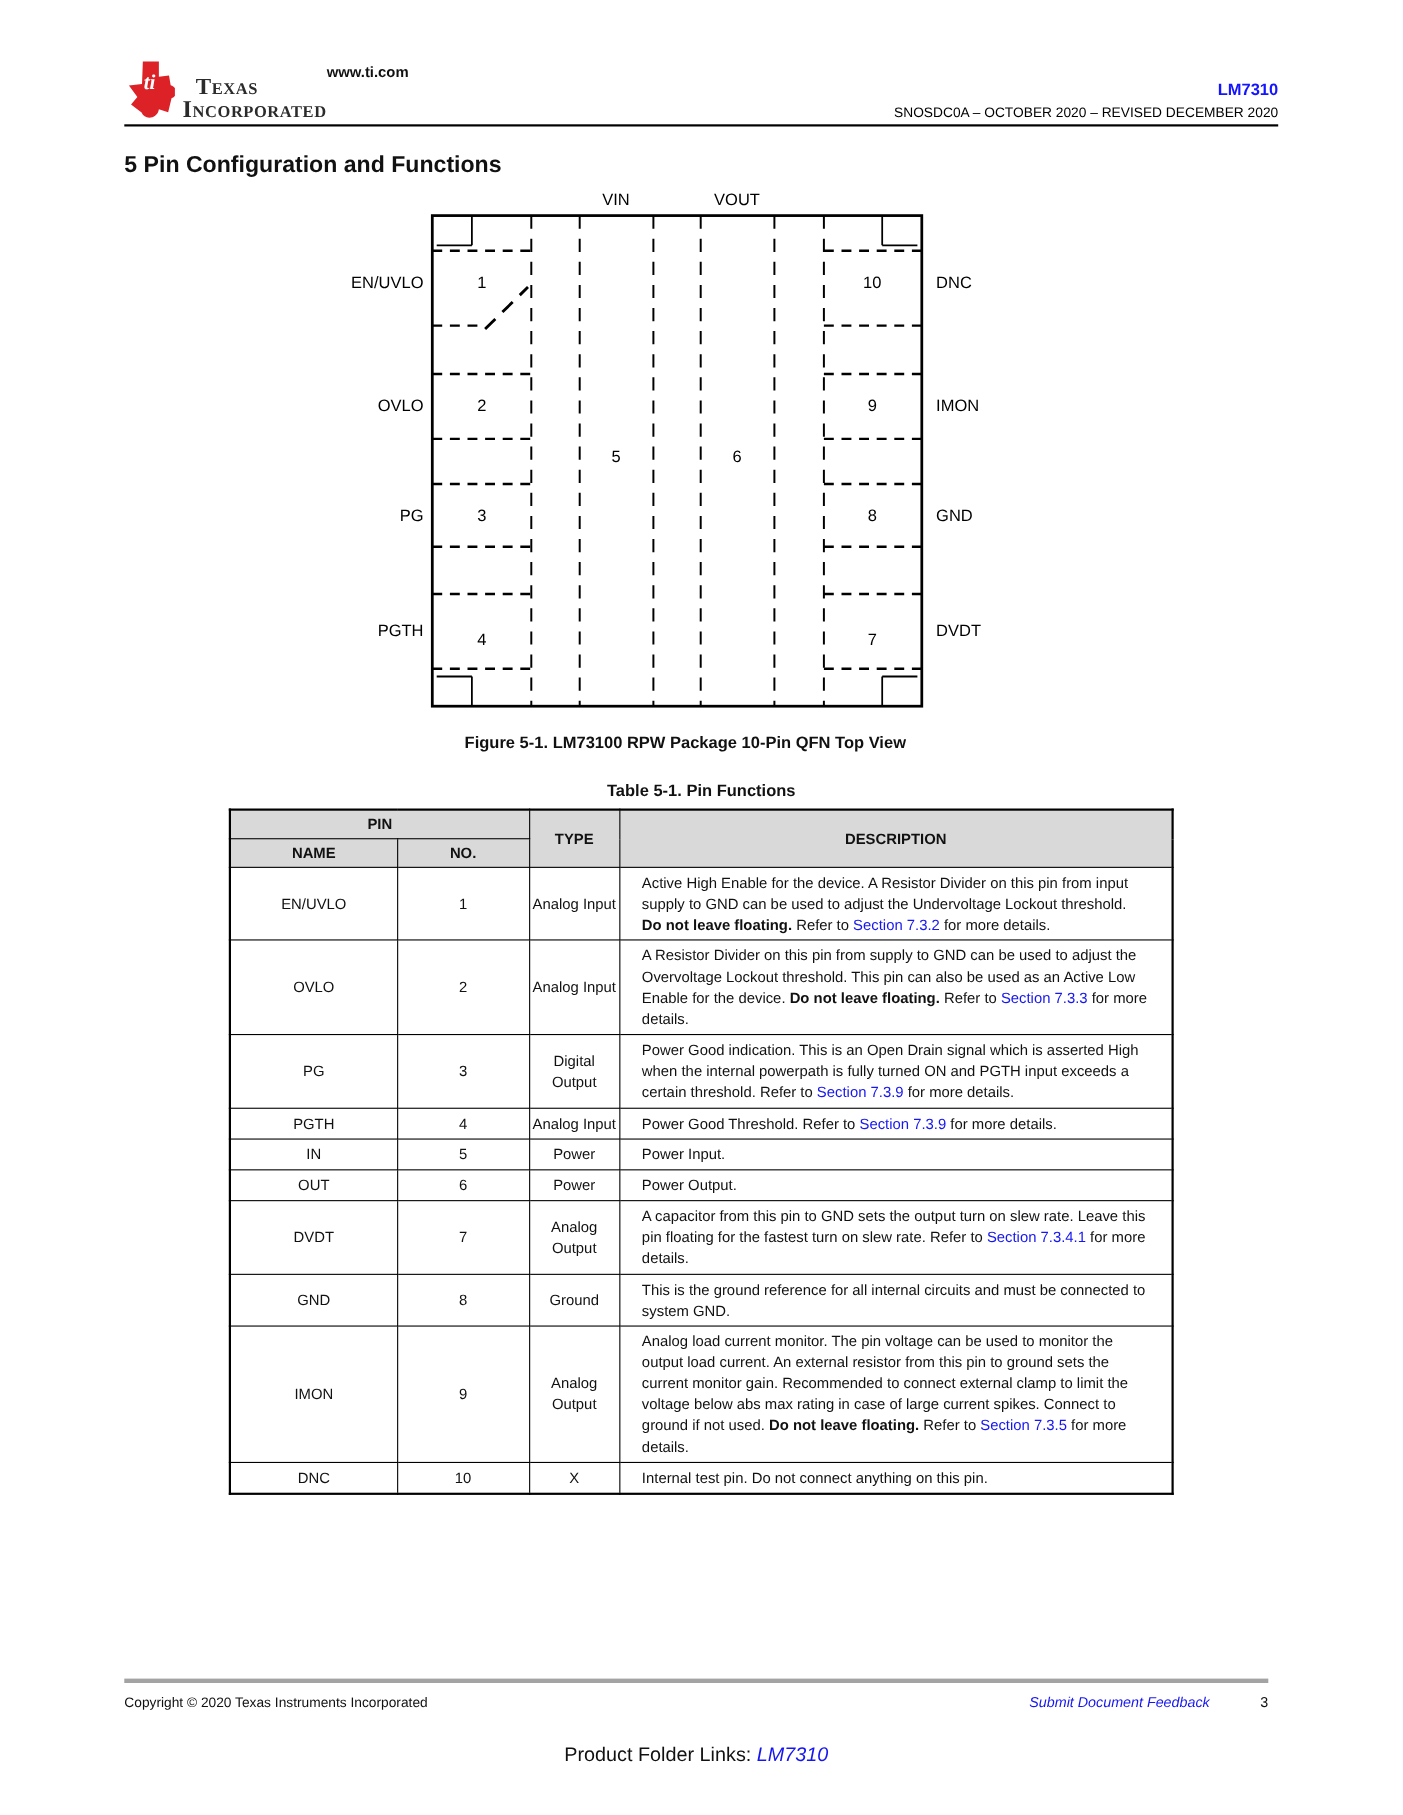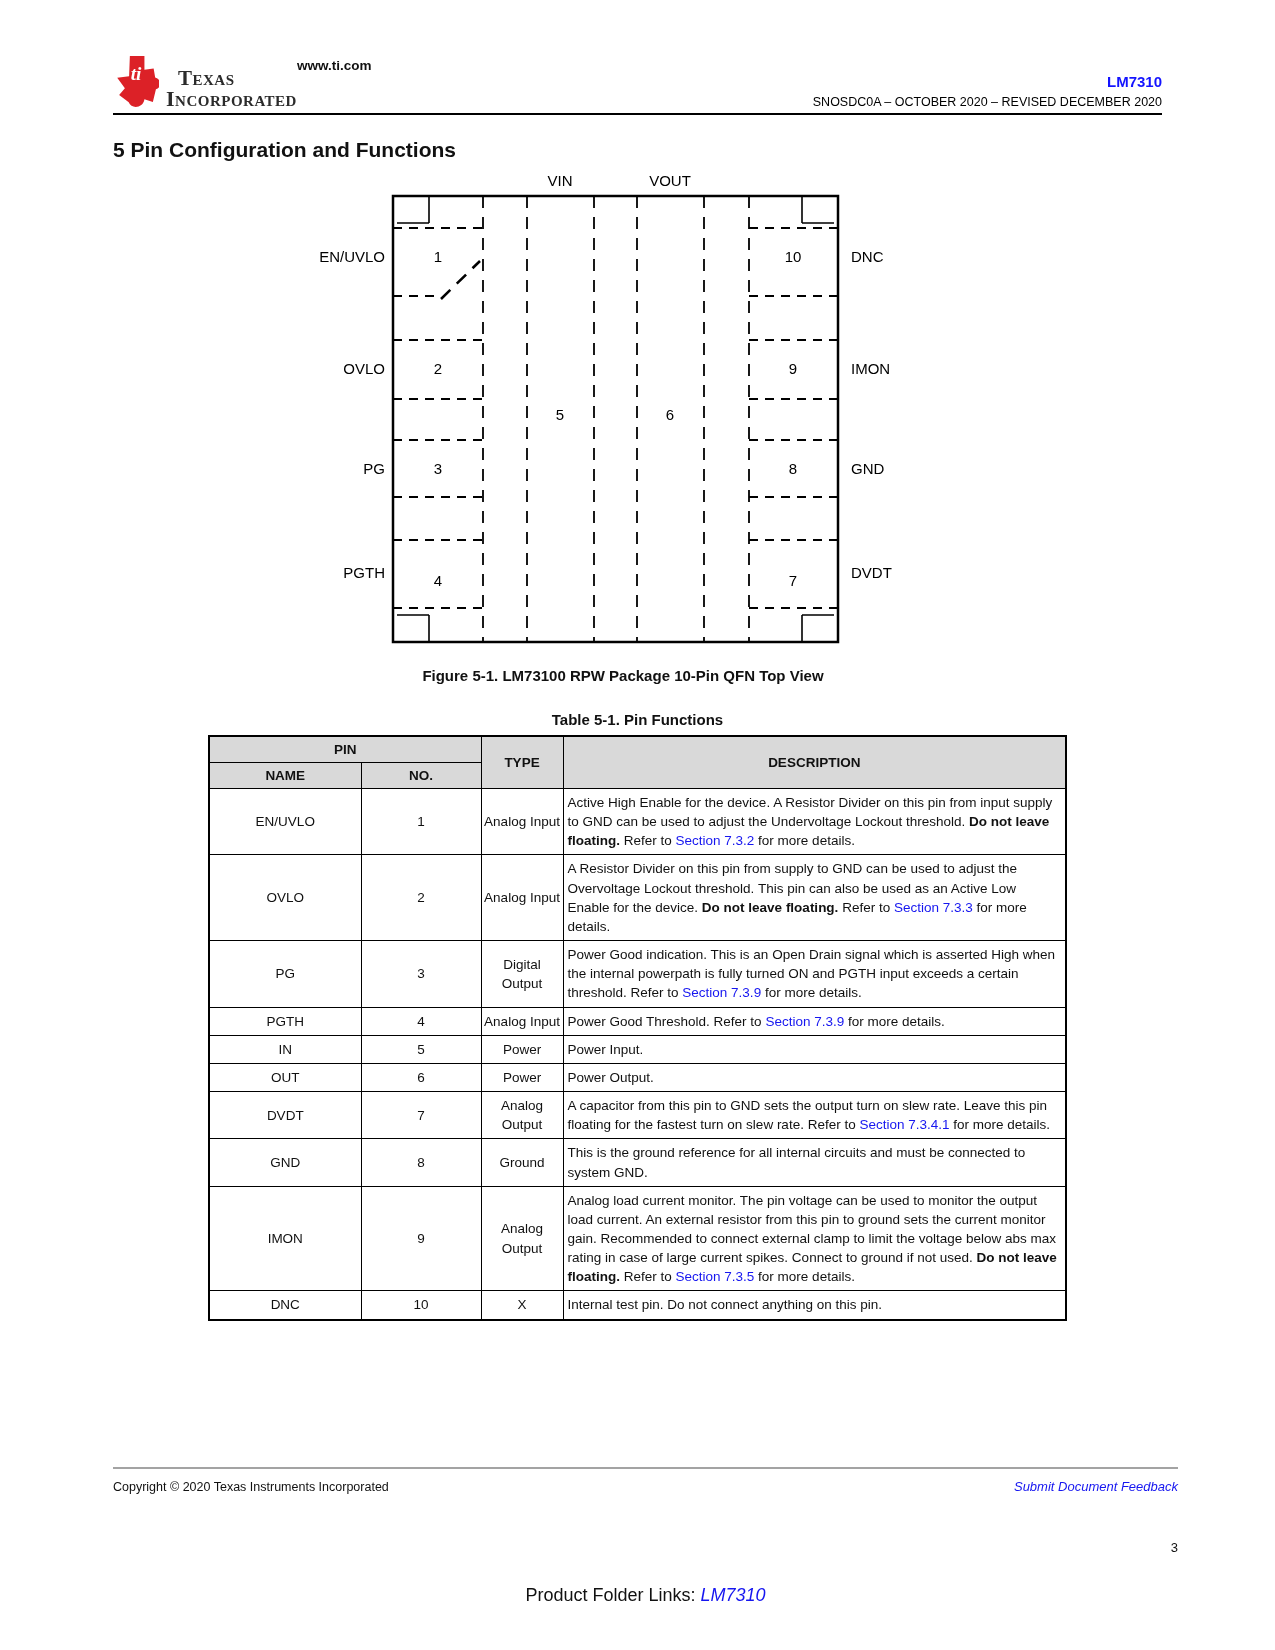--- a/index.html
+++ b/index.html
@@ -40,30 +40,30 @@
   .pin-svg{display:block;}
   .pin-svg text{font-family:"Liberation Sans","DejaVu Sans",sans-serif;font-size:15px;fill:#000;}
   .fig-caption{font-size:15px;font-weight:bold;text-align:center;margin-top:5px;}
 
   
   .table-title{font-size:15px;font-weight:bold;text-align:center;margin-top:27px;}
   table.pin-table{border-collapse:collapse;table-layout:fixed;width:859px;margin:7px auto 0;
     border:2px solid #000;}
   .pin-table th,.pin-table td{border:1px solid #000;}
   .pin-table th{background:var(--header-gray);font-size:13.5px;padding:5px 4px;}
-  .pin-table td{font-size:13.5px;line-height:1.42;padding:4px 4px;vertical-align:middle;}
+  .pin-table td{font-size:13.5px;line-height:1.42;padding:4px 20px;vertical-align:middle;}
   .pin-table td.c{text-align:center;padding:4px 2px;}
   .col-name{width:152px;}.col-no{width:120px;}.col-type{width:82px;}
   a.doc-link{color:var(--link-blue);text-decoration:none;cursor:pointer;}
   .desc b{font-weight:bold;}
 
   
-  .footer{position:absolute;left:113px;right:97px;bottom:44px;border-top:2px solid #a3a3a3;}
+  .footer{position:absolute;left:113px;right:122px;bottom:44px;border-top:4px solid #a3a3a3;}
   .footer-row{display:flex;justify-content:space-between;align-items:baseline;padding-top:10px;font-size:12.5px;}
-  .footer-right{display:flex;gap:46px;align-items:flex-end;flex-direction:column;}
+  .footer-right{display:flex;gap:46px;align-items:flex-start;}
   .feedback{color:var(--link-blue);font-style:italic;text-decoration:none;font-size:13px;}
   .page-num{font-size:13px;}
   .folder-line{text-align:center;font-size:18px;margin-top:30px;}
   .folder-link{color:var(--link-blue);font-style:italic;text-decoration:none;}
 </style>
 </head>
 <body>
 
 <div class="page">
 

